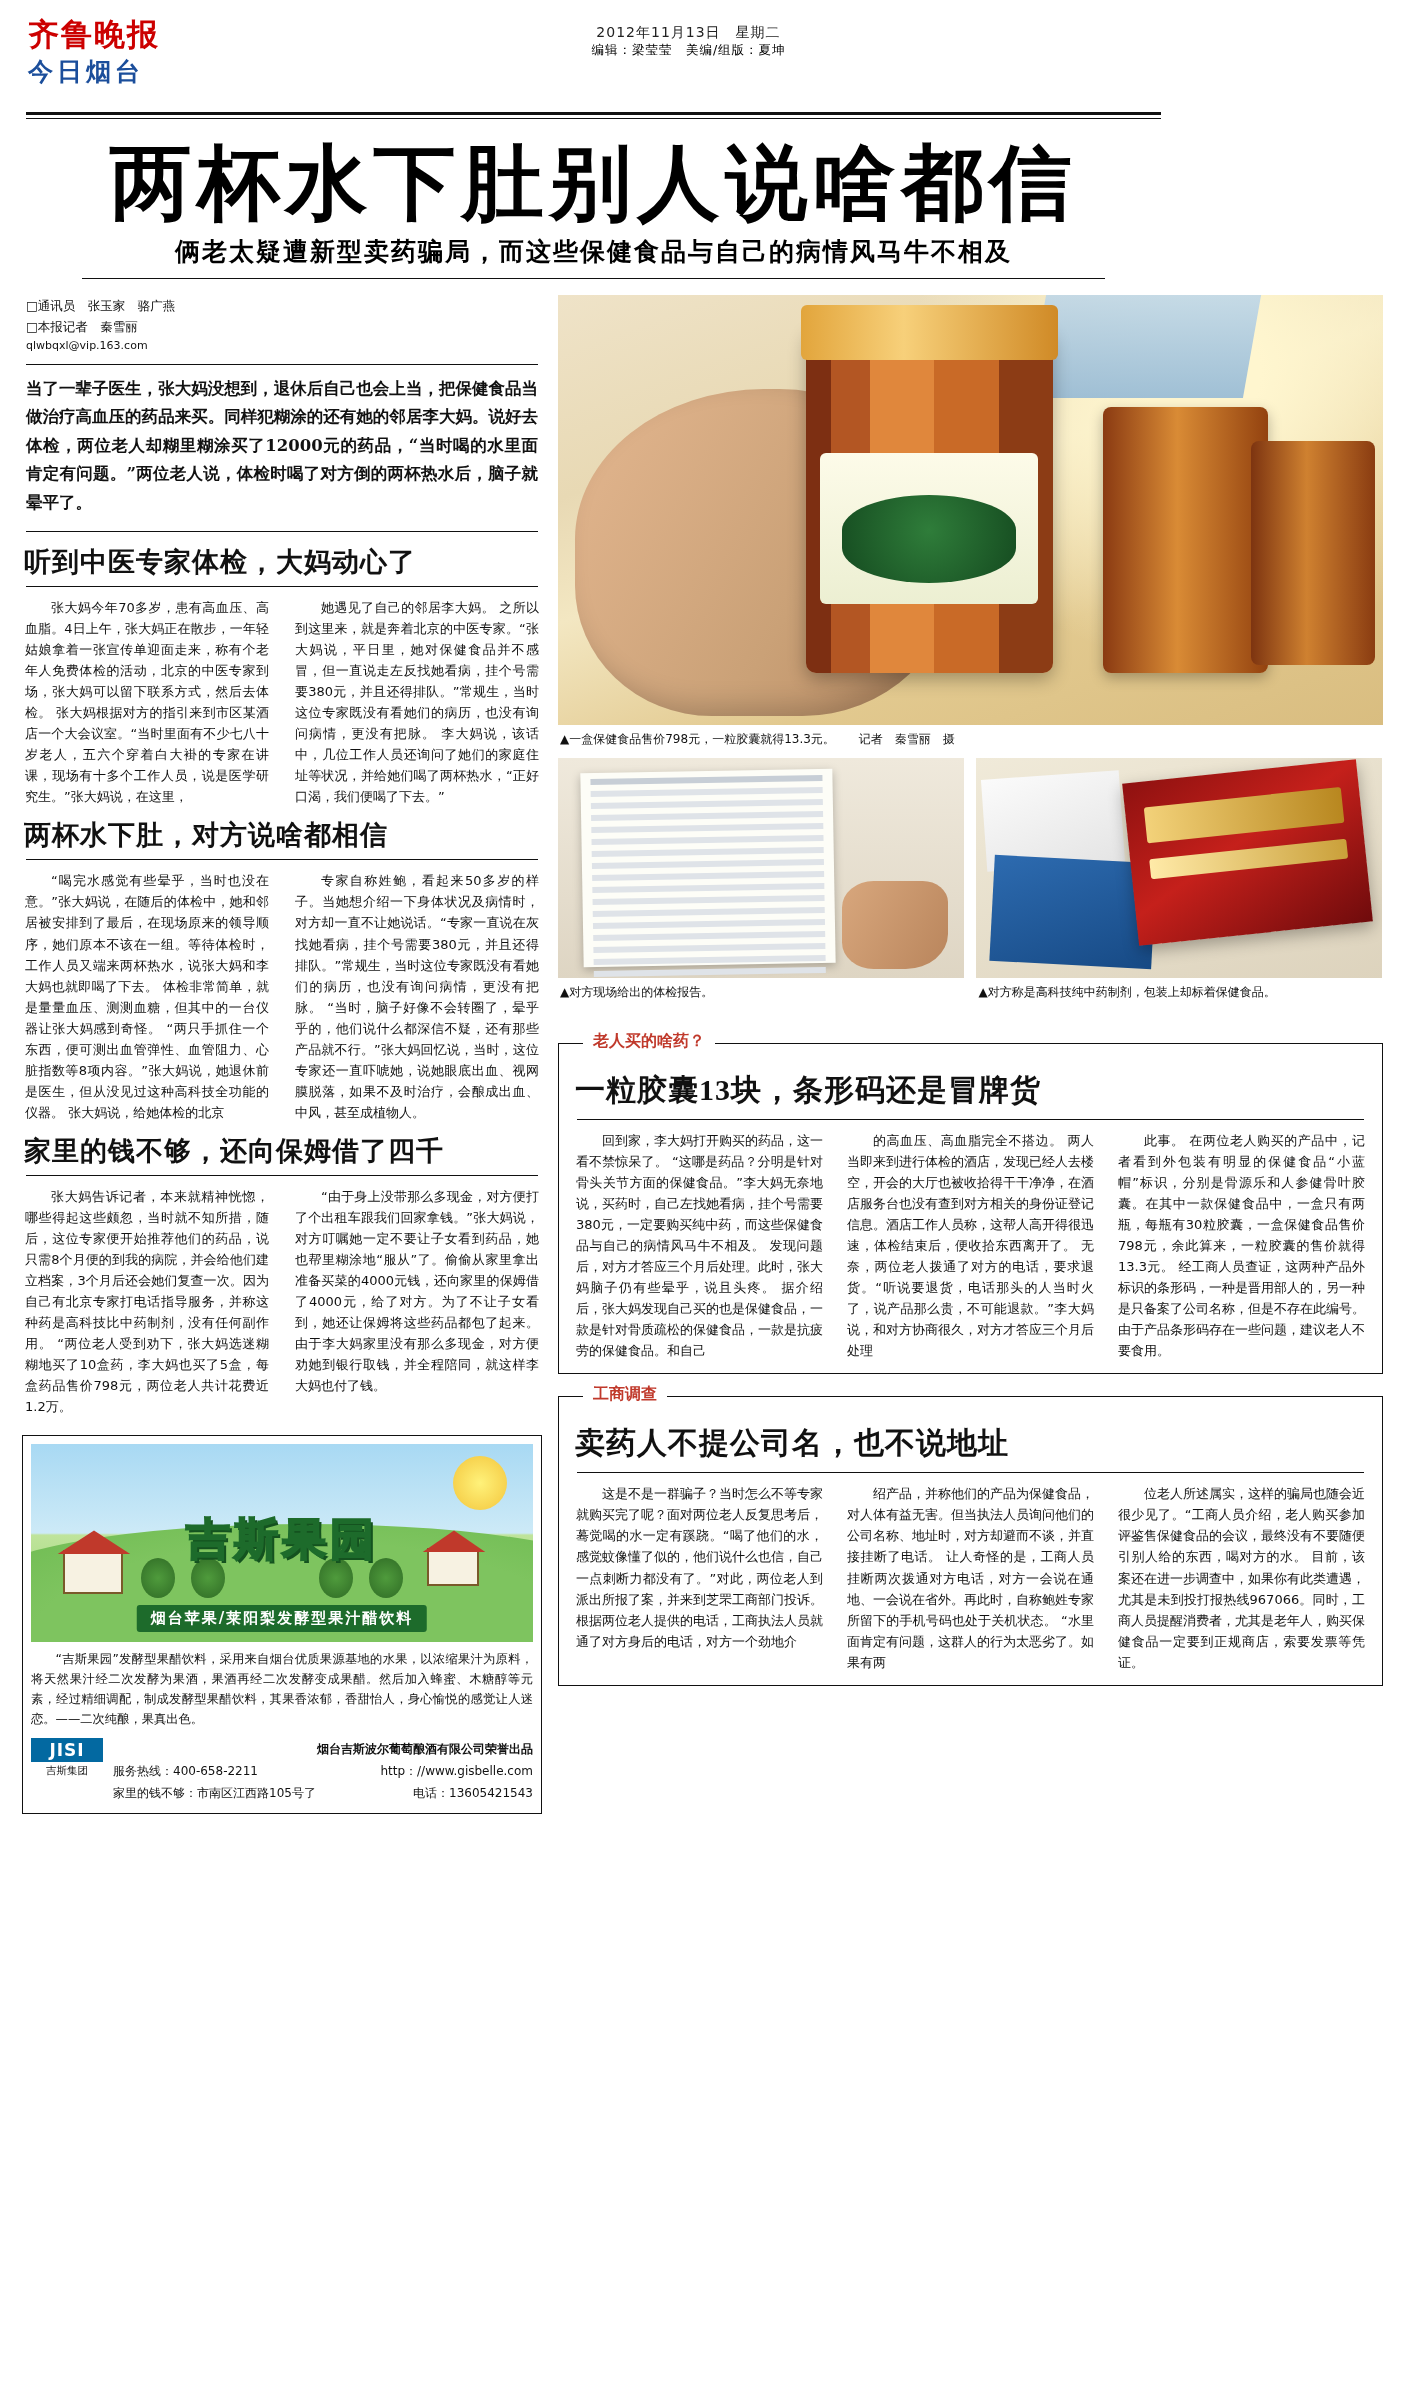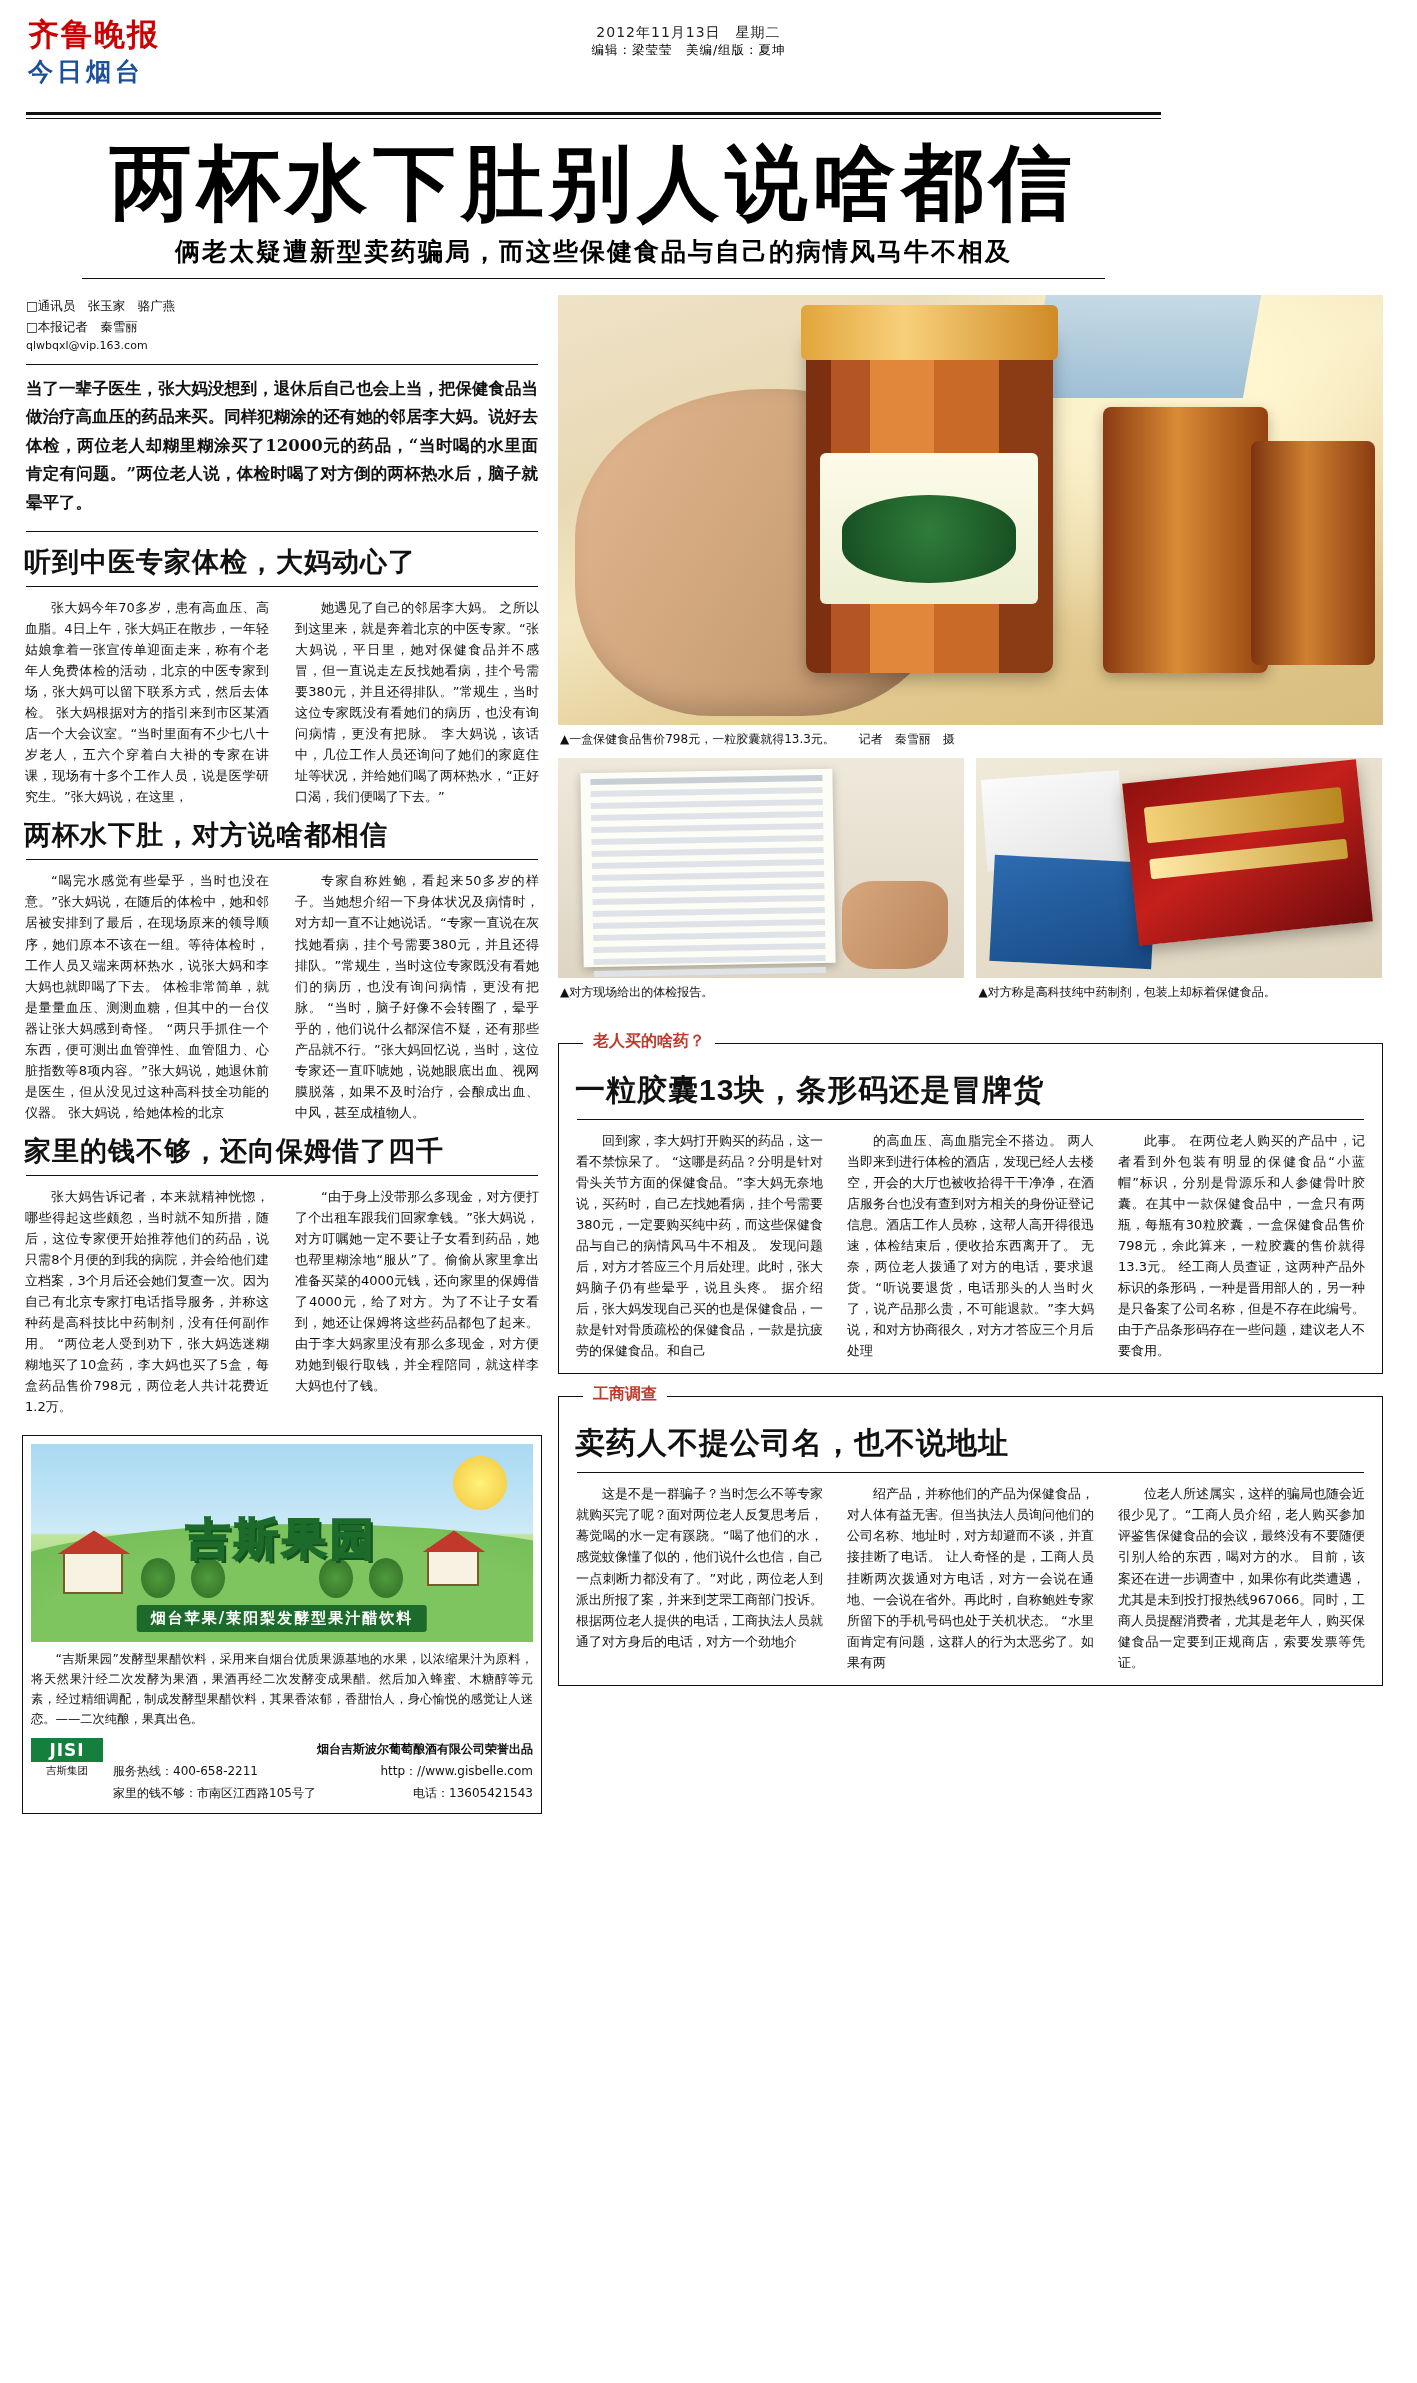--- a/index.html
+++ b/index.html
@@ -79,21 +79,21 @@
     font-family:"DejaVu Serif", serif;
     font-weight:bold;
     font-size:16.5px;
     line-height:1.72;
     text-align:justify;
     padding:0 4px;
   }
   .lead-rule { border-top:1px solid #111; margin:14px 4px 12px 4px; }
 
   .sec-title {
-    font-family:Liberation Sans, sans-serif;
+    font-family:Liberation Serif, serif;
     font-weight:bold;
     font-size:27px;
     letter-spacing:1px;
     margin:10px 0 6px 2px;
   }
   .sec-rule { border-top:1px solid #111; margin:4px 4px 10px 4px; }
 
   .twocol { column-count:2; column-gap:20px; }
   .threecol { column-count:3; column-gap:18px; }
   .body-text {
@@ -201,21 +201,21 @@
     white-space:nowrap;
   }
   .ad-strap {
     position:absolute; left:50%; bottom:10px; transform:translateX(-50%);
     background:#1d6b2b; color:#fff; font-weight:bold; font-size:15px; letter-spacing:2px;
     padding:4px 14px; border-radius:3px; white-space:nowrap;
   }
   .ad-copy { font-size:12.3px; line-height:1.62; text-align:justify; text-indent:2em; margin-top:8px; }
   .ad-foot { display:flex; gap:10px; margin-top:8px; align-items:flex-start; }
   .ad-mark { width:72px; }
-  .ad-mark .jisi { background:#15803d; color:#fff; font-weight:bold; font-size:17px; letter-spacing:1px; text-align:center; padding:2px 0; }
+  .ad-mark .jisi { background:#0369a1; color:#fff; font-weight:bold; font-size:17px; letter-spacing:1px; text-align:center; padding:2px 0; }
   .ad-mark .jisi-cn { font-size:10.5px; text-align:center; margin-top:2px; }
   .ad-lines { flex:1; font-size:12px; line-height:1.85; }
   .ad-lines .r { display:flex; justify-content:space-between; gap:10px; }
   .ad-lines .first { font-weight:bold; text-align:right; }
 
   
   .rl-wrap { margin-top:32px; }
 </style>
 </head>
 <body>

